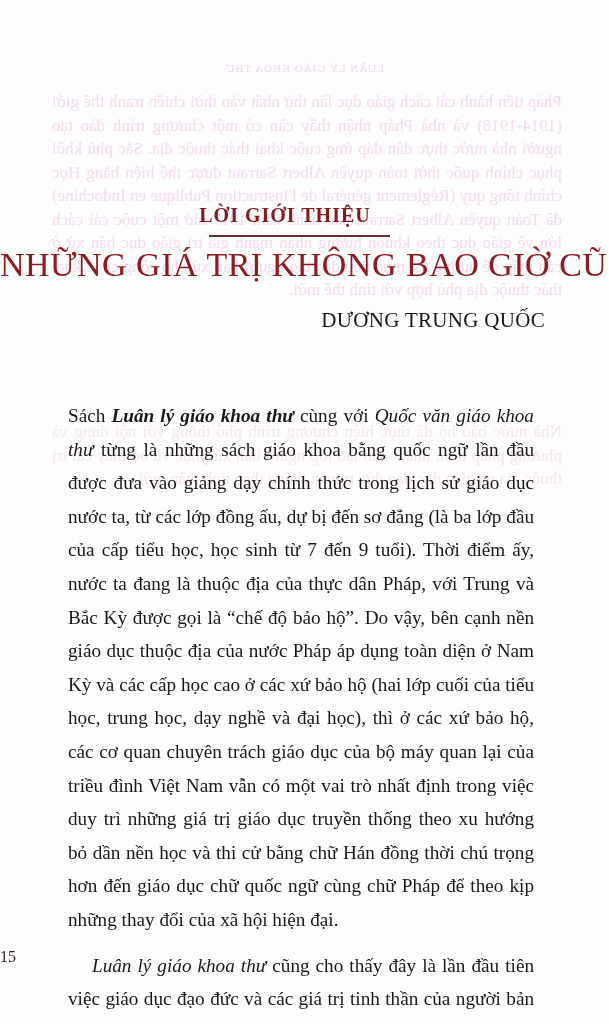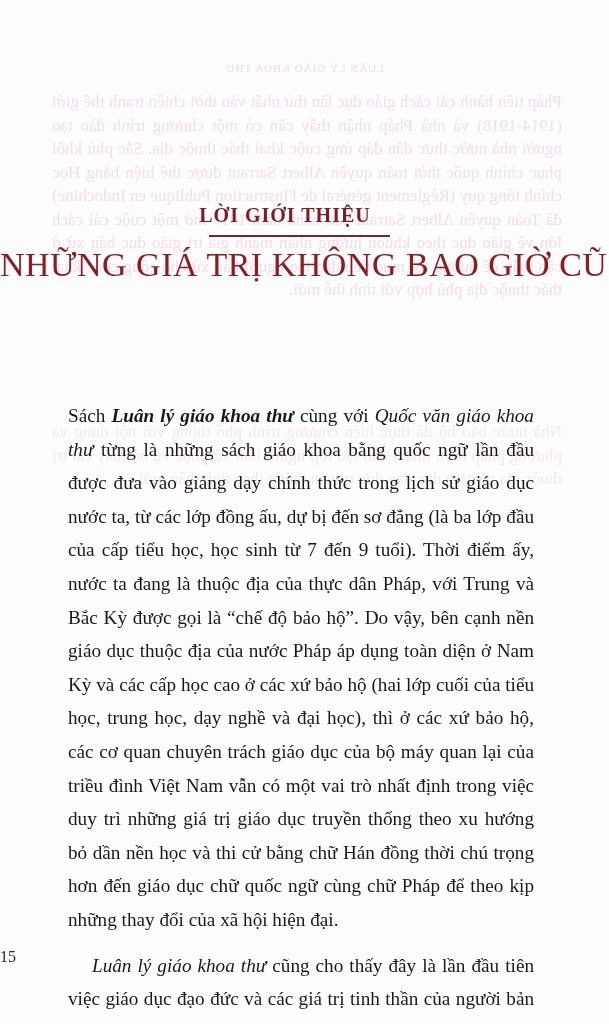--- a/index.html
+++ b/index.html
@@ -136,20 +136,21 @@
     <div class="bleed-lines lower">Nhà nước bảo hộ đã thực hiện chương trình phổ thông với nội dung và phương pháp mới, nhằm đào tạo lớp người bản xứ phục vụ bộ máy cai trị thuộc địa và giáo dục đạo đức truyền thống theo tinh thần mới.</div>
   </div>
 
   <div class="section-label">
     <span>LỜI GIỚI THIỆU</span>
   </div>
   <div class="rule"></div>
 
   <div class="title">NHỮNG GIÁ TRỊ KHÔNG BAO GIỜ CŨ</div>
 
+  <div class="author">DƯƠNG TRUNG QUỐC</div>
 
   <div class="body">
     <p><span>Sách </span><span class="bi">Luân lý giáo khoa thư</span><span> cùng với </span><span class="it">Quốc văn giáo khoa thư</span><span> từng là những sách giáo khoa bằng quốc ngữ lần đầu được đưa vào giảng dạy chính thức trong lịch sử giáo dục nước ta, từ các lớp đồng ấu, dự bị đến sơ đẳng (là ba lớp đầu của cấp tiểu học, học sinh từ 7 đến 9 tuổi). Thời điểm ấy, nước ta đang là thuộc địa của thực dân Pháp, với Trung và Bắc Kỳ được gọi là “chế độ bảo hộ”. Do vậy, bên cạnh nền giáo dục thuộc địa của nước Pháp áp dụng toàn diện ở Nam Kỳ và các cấp học cao ở các xứ bảo hộ (hai lớp cuối của tiểu học, trung học, dạy nghề và đại học), thì ở các xứ bảo hộ, các cơ quan chuyên trách giáo dục của bộ máy quan lại của triều đình Việt Nam vẫn có một vai trò nhất định trong việc duy trì những giá trị giáo dục truyền thống theo xu hướng bỏ dần nền học và thi cử bằng chữ Hán đồng thời chú trọng hơn đến giáo dục chữ quốc ngữ cùng chữ Pháp để theo kịp những thay đổi của xã hội hiện đại.</span></p>
     <p class="indent"><span class="it">Luân lý giáo khoa thư</span><span> cũng cho thấy đây là lần đầu tiên việc giáo dục đạo đức và các giá trị tinh thần của người bản xứ được coi là một môn học dành cho các trẻ mới bước vào trường trước khi tiếp cận với những tri thức mới của nền tân học dưới chế độ thuộc địa. Cần nói đến một chính sách giáo dục của chính quyền</span></p>
   </div>
 
   <div class="page-number">15</div>
 
 </div>
 

